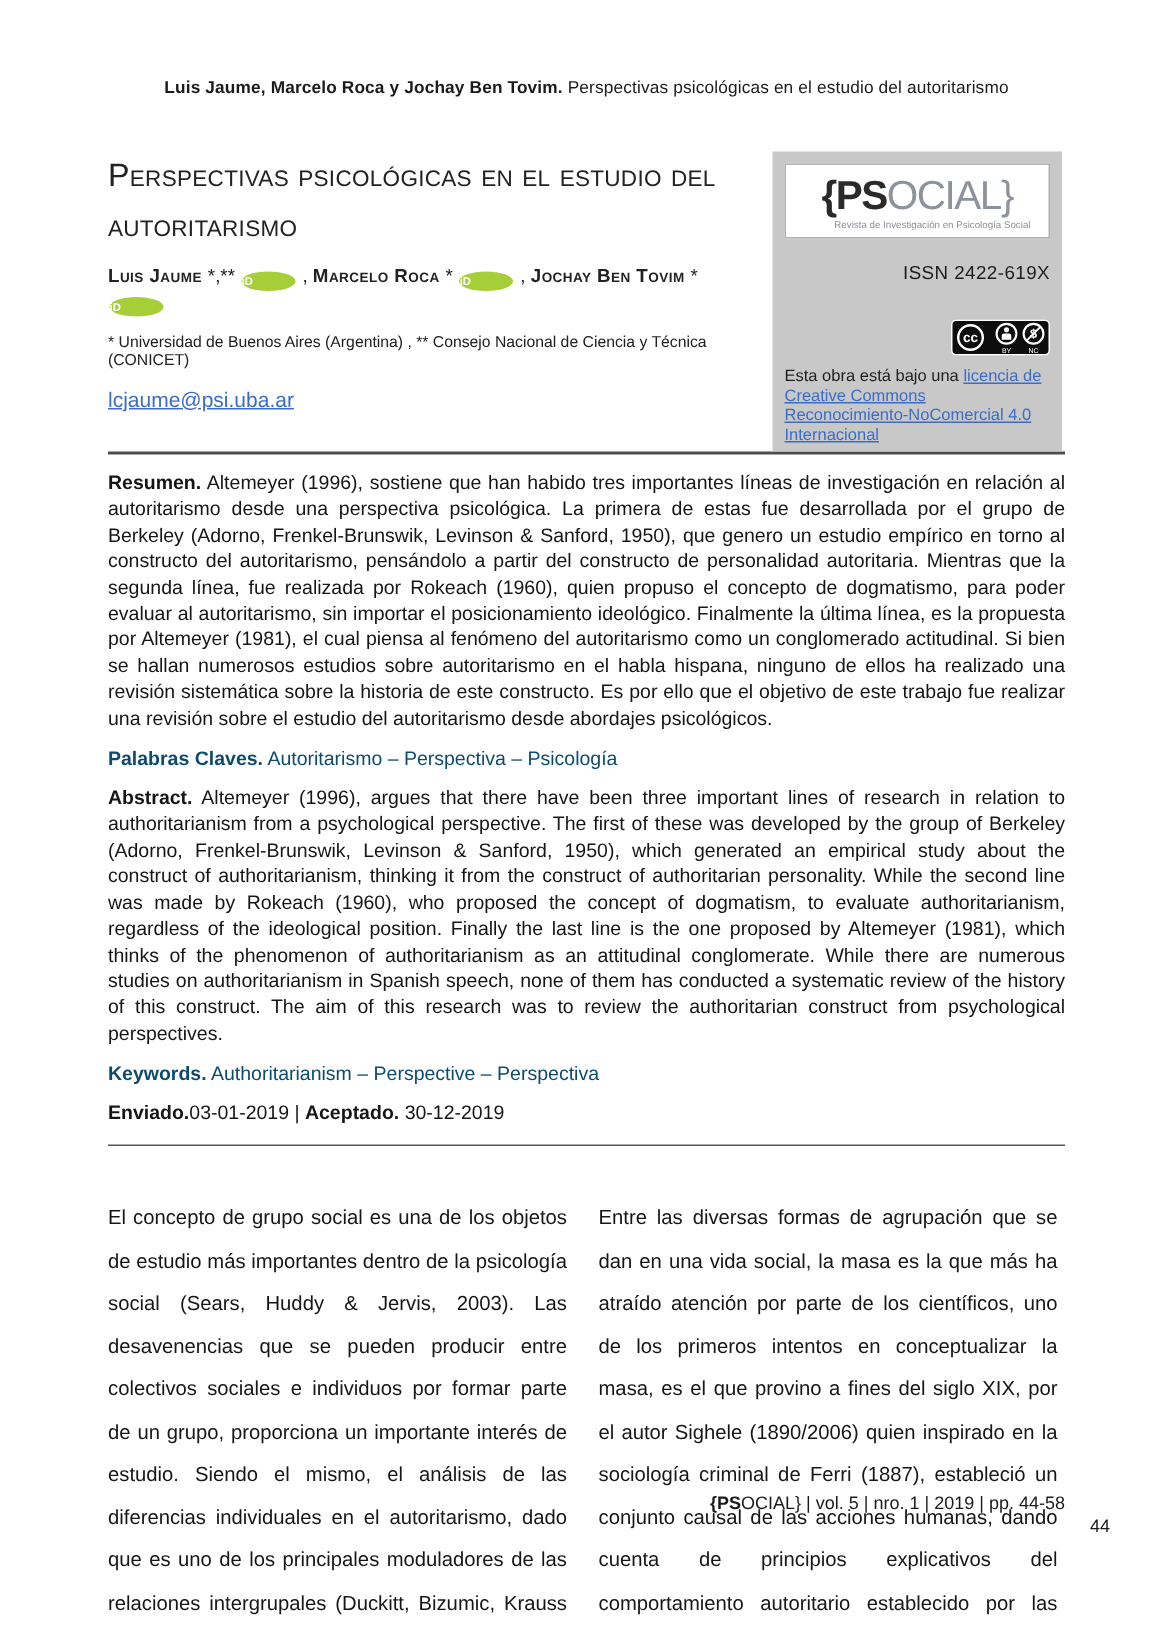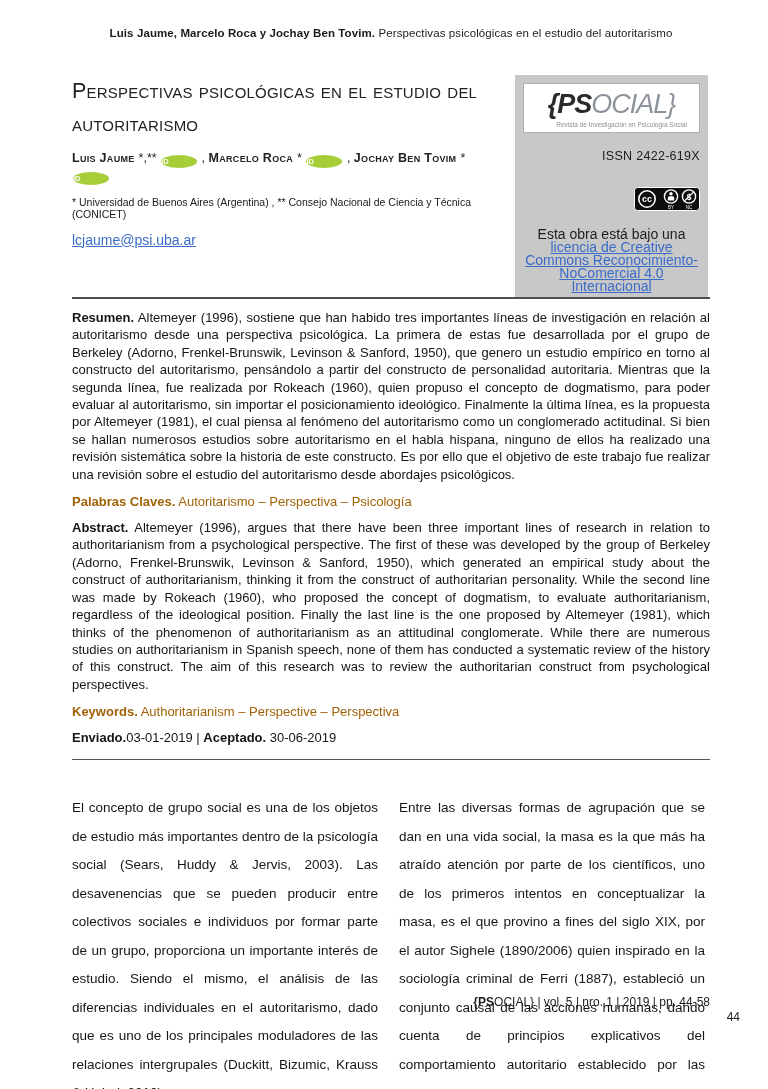--- a/index.html
+++ b/index.html
@@ -1,21 +1,21 @@
 <!DOCTYPE html>
 <html><head>
 <meta charset="utf-8">
 <style>
   * { margin:0; padding:0; box-sizing:border-box; }
   html,body { background:#ffffff; }
   body { font-family:"Liberation Sans","DejaVu Sans",sans-serif; color:#1f1f1f; }
   .page {
     position:relative; width:768px; height:1089px; margin:0 auto;
     background:#ffffff; overflow:hidden;
-    padding:27px 58px 0 72px;
+    padding:53px 58px 0 72px;
   }
   
   .running-header {
     text-align:center; font-size:11.5px; letter-spacing:.1px; margin-bottom:36px;
     color:#1b1b1b;
   }
   .running-header b { font-weight:bold; }
   
   .head-row { display:flex; align-items:stretch; min-height:164px; }
   .head-left { width:443px; padding-right:12px; }
@@ -39,35 +39,35 @@
   }
   
   .journal-box {
     width:193px; background:#c8c8c8; padding:8px 8px 4px 8px;
     display:flex; flex-direction:column;
   }
   .logo-panel {
     background:#ffffff; border:1px solid #b0b0b0; padding:5px 8px 4px 8px;
     text-align:center;
   }
-  .logo-line { font-size:27px; letter-spacing:-1px; color:#2a2a2a; white-space:nowrap;font-style:italic; }
+  .logo-line { font-size:27px; letter-spacing:-1px; color:#2a2a2a; white-space:nowrap; }
   .logo-line b { font-weight:bold; }
   .logo-light { font-weight:300; color:#8d939b; }
   .logo-tagline { font-size:6.5px; color:#8a9097; margin-top:1px; text-align:right; padding-right:4px; }
   .issn { text-align:right; font-size:12.5px; color:#1d1d1d; margin-top:16px; letter-spacing:.3px; }
   .cc-badge-wrap { text-align:right; margin-top:24px; }
-  .license { text-align:center; font-size:14px; line-height:13px; margin-top:13px; color:#1d1d1d; }
+  .license { text-align:left; font-size:11px; line-height:13px; margin-top:3px; color:#1d1d1d; }
   .lic-link { color:#3b6cc7; text-decoration:underline; cursor:pointer; }
   
   .rule { border:none; border-top:2px solid #4d4d4d; margin:0; }
   .rule.thin { border-top:1.5px solid #555; }
   
   .block { font-size:13px; line-height:17.4px; text-align:justify; margin-top:10px; color:#151515; }
   .block b { font-weight:bold; }
-  .kw-line { font-size:13px; margin-top:11px; color:#a16207; }
+  .kw-line { font-size:13px; margin-top:11px; color:#0c4a6e; }
   .meta-line { font-size:13px; margin-top:11px; margin-bottom:14px; color:#151515; }
   .sec-rule { margin-top:14px; }
   
   .columns { display:flex; gap:21px; margin-top:34px; }
   .col { width:306px; font-size:13.5px; line-height:28.5px; text-align:justify; color:#161616; }
   
   .footer-line {
     position:absolute; left:72px; right:58px; top:995px;
     text-align:right; font-size:12px; color:#1b1b1b;
   }
@@ -139,21 +139,21 @@
 
   <p class="block">
     <b>Abstract.</b><span> Altemeyer (1996), argues that there have been three important lines of research in relation to authoritarianism from a psychological perspective. The first of these was developed by the group of Berkeley (Adorno, Frenkel-Brunswik, Levinson &amp; Sanford, 1950), which generated an empirical study about the construct of authoritarianism, thinking it from the construct of authoritarian personality. While the second line was made by Rokeach (1960), who proposed the concept of dogmatism, to evaluate authoritarianism, regardless of the ideological position. Finally the last line is the one proposed by Altemeyer (1981), which thinks of the phenomenon of authoritarianism as an attitudinal conglomerate. While there are numerous studies on authoritarianism in Spanish speech, none of them has conducted a systematic review of the history of this construct. The aim of this research was to review the authoritarian construct from psychological perspectives.</span>
   </p>
 
   <p class="kw-line">
     <b>Keywords.</b><span> Authoritarianism – Perspective – Perspectiva</span>
   </p>
 
   <p class="meta-line">
-    <b>Enviado.</b><span>03-01-2019</span><span> | </span><b>Aceptado. </b><span>30-06-2019</span>
+    <b>Enviado.</b><span>03-01-2019</span><span> | </span><b>Aceptado. </b><span>30-12-2019</span>
   </p>
 
   <hr class="rule thin sec-rule">
 
   <div class="columns">
     <div class="col">El concepto de grupo social es una de los objetos de estudio más importantes dentro de la psicología social (Sears, Huddy &amp; Jervis, 2003). Las desavenencias que se pueden producir entre colectivos sociales e individuos por formar parte de un grupo, proporciona un importante interés de estudio. Siendo el mismo, el análisis de las diferencias individuales en el autoritarismo, dado que es uno de los principales moduladores de las relaciones intergrupales (Duckitt, Bizumic, Krauss &amp; Heled, 2010).</div>
     <div class="col">Entre las diversas formas de agrupación que se dan en una vida social, la masa es la que más ha atraído atención por parte de los científicos, uno de los primeros intentos en conceptualizar la masa, es el que provino a fines del siglo XIX, por el autor Sighele (1890/2006) quien inspirado en la sociología criminal de Ferri (1887), estableció un conjunto causal de las acciones humanas, dando cuenta de principios explicativos del comportamiento autoritario establecido por las masas.</div>
   </div>
 
   <div class="footer-line">

